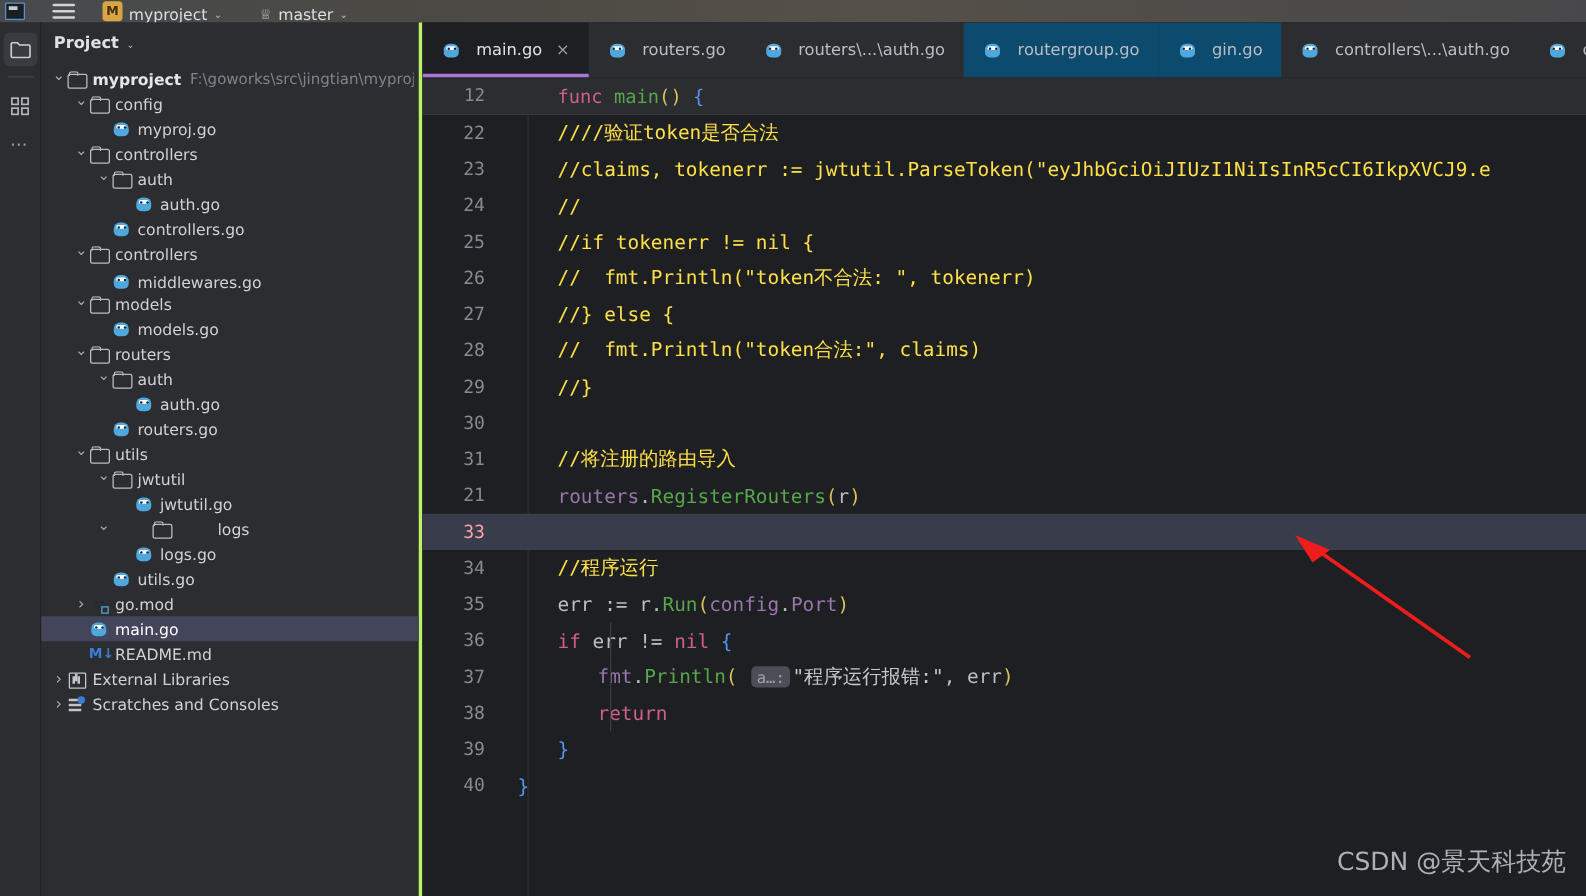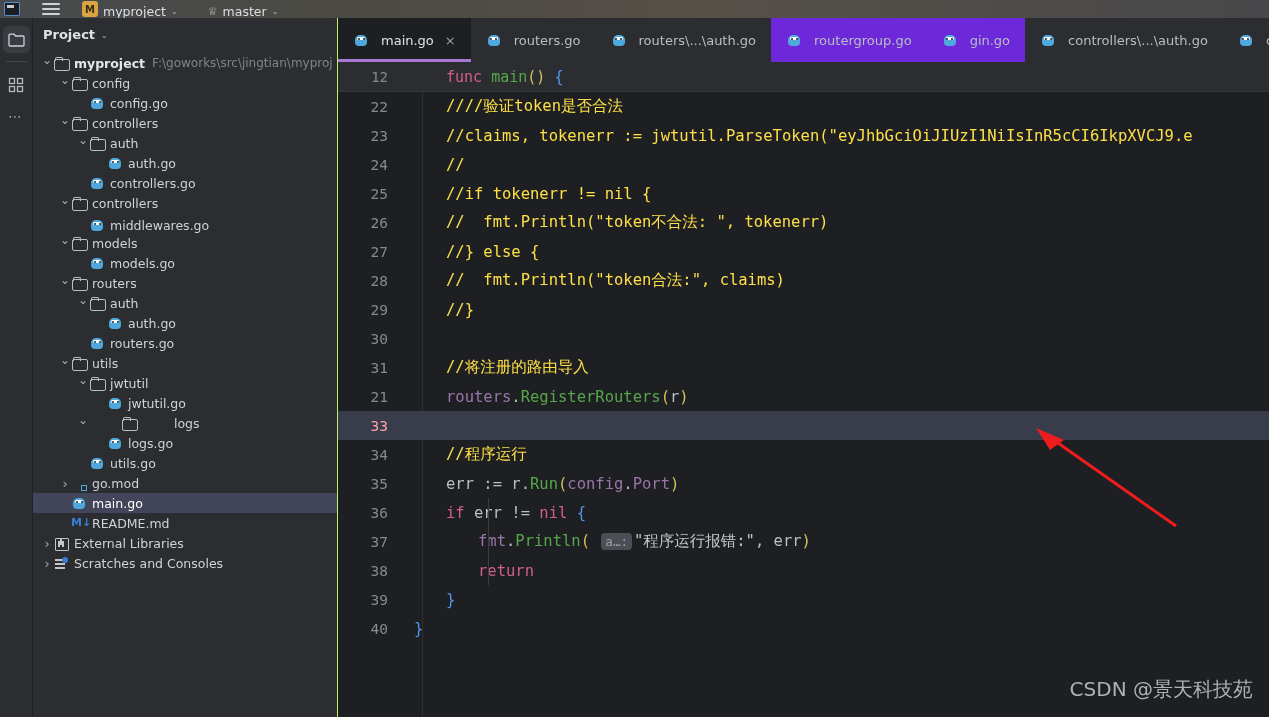--- a/index.html
+++ b/index.html
@@ -56,21 +56,21 @@
     display:flex; align-items:center; justify-content:center;
     margin-bottom: 4px;
   }
   .rail-btn.active { background: #393b40; }
   .rail-sep { width: 21px; height: 1px; background: #43454a; margin: 4px 0 9px; }
   .rail-dots { color: #9ba1a8; font-size: 14px; letter-spacing: 2px; line-height: 10px; }
 
   
   .panel {
     position: absolute; top: 18px; left: 33px; width: 305px; height: 699px;
-    background: #2b2d30; border-right: 1px solid #bef264;
+    background: #2b2d30; border-right: 3px solid #bef264;
   }
   .panel-head {
     height: 32px; display: flex; align-items: center; padding-left: 10px; gap: 6px;
   }
   .panel-title { color: #dfe1e5; font-size: 13px; font-weight: bold; }
   .panel-caret { color: #b0b4b9; font-size: 8px; position: relative; top: 1px; }
 
   .tree { padding-top: 3px; font-size: 12.5px; color: #d6d9de; }
   .trow {
     height: 20px; display: flex; align-items: center; white-space: nowrap;
@@ -141,21 +141,21 @@
   .tab {
     display: flex; align-items: center; gap: 7px;
     padding: 0 15px; position: relative; white-space: nowrap;
     font-size: 13px; color: #b9bec5; cursor: default;
   }
   .tab.active { background: #1e1f22; color: #dfe2e6; }
   .tab.active::after {
     content: ""; position: absolute; left: 0; right: 0; bottom: 0; height: 3px;
     background: #a877d6;
   }
-  .tab.hov { background: #6d28d9; }
+  .tab.hov { background: #0c4a6e; }
   .tab .tabico { flex: 0 0 16px; width:16px; height:16px; position:relative; }
   .tab .close { color: #9aa0a7; font-size: 13px; margin-left: 4px; }
 
   
   .sticky {
     height: 30px; background: #2b2d30; display: flex; align-items: center;
     border-bottom: 1px solid #33363b;
     font-family: "DejaVu Sans Mono", "Liberation Mono", monospace;
     font-size: 15px;
   }
@@ -274,21 +274,21 @@
         <div class="trow" style="padding-left: 26px;">
           <span class="arrow down"></span>
           <span class="ico folder"></span>
           <span class="tlabel">config</span>
         </div>
         <div class="trow" style="padding-left: 44px;">
           <span class="arrow"></span>
           <span class="ico go">
             <span class="gopher-eyes"></span>
           </span>
-          <span class="tlabel">config.go</span>
+          <span class="tlabel">myproj.go</span>
         </div>
         <div class="trow" style="padding-left: 26px;">
           <span class="arrow down"></span>
           <span class="ico folder"></span>
           <span class="tlabel">controllers</span>
         </div>
         <div class="trow" style="padding-left: 44px;">
           <span class="arrow down"></span>
           <span class="ico folder"></span>
           <span class="tlabel">auth</span>

